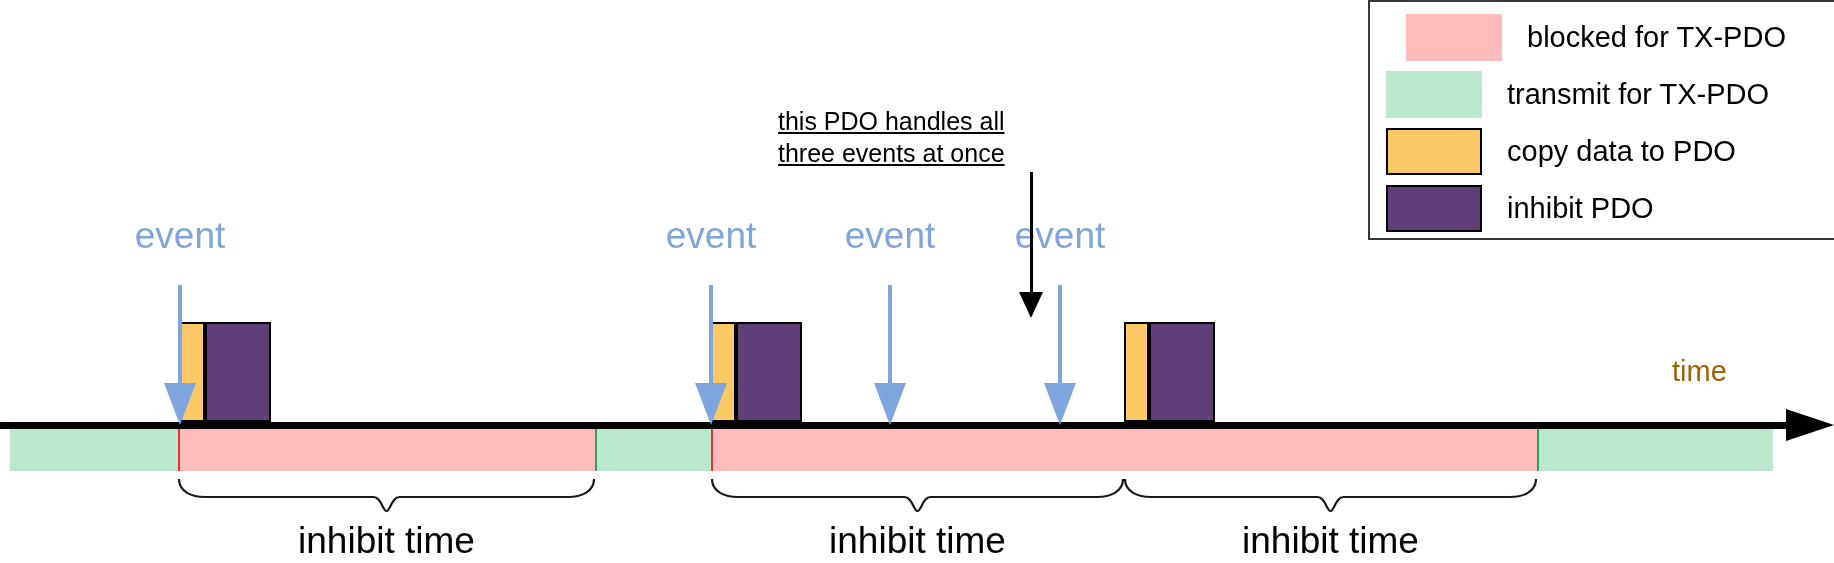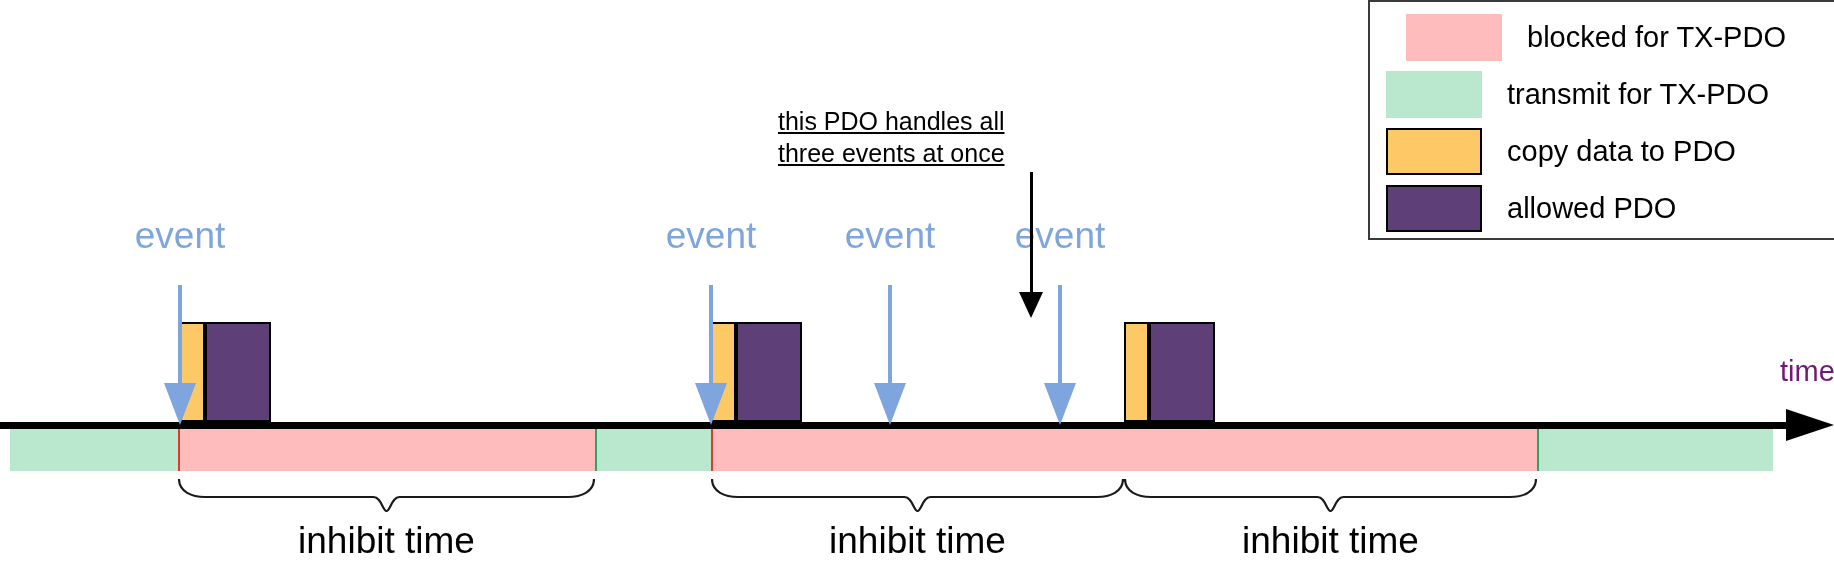--- a/index.html
+++ b/index.html
@@ -5,21 +5,21 @@
   html,body{margin:0;padding:0;background:#ffffff;}
   body{width:1834px;height:563px;position:relative;overflow:hidden;
        font-family:"Liberation Sans","DejaVu Sans",sans-serif;}
   #stage{position:absolute;left:0;top:0;width:1834px;height:563px;}
 
   
   .axis-line{position:absolute;left:0;top:422px;width:1800px;height:7px;background:#000;}
   .axis-arrow{position:absolute;left:1786px;top:409px;width:0;height:0;
               border-top:16px solid transparent;border-bottom:16px solid transparent;
               border-left:48px solid #000;}
-  .time-label{position:absolute;left:1780px;top:355px;font-size:29px;color:#701a75;white-space:nowrap;}
+  .time-label{position:absolute;left:1672px;top:355px;font-size:29px;color:#a16207;white-space:nowrap;}
 
   
   .band{position:absolute;top:429px;height:42px;}
   .band.green{background:#b9e8cf;}
   .band.pink{background:#ffbcbc;}
   .sep{position:absolute;top:429px;width:2px;height:42px;}
   .sep.red{background:#e8352a;}
   .sep.grn{background:#2fa35e;}
 
   
@@ -134,18 +134,18 @@
         <div class="legend-row" style="left: 16px; top: 69px;">
           <div class="swatch nb" style="background: rgb(185, 232, 207);"></div>
           <div class="legend-text">transmit for TX-PDO</div>
         </div>
         <div class="legend-row" style="left: 16px; top: 126px; text-align: center;">
           <div class="swatch b" style="background: rgb(252, 201, 102);"></div>
           <div class="legend-text">copy data to PDO</div>
         </div>
         <div class="legend-row" style="left: 16px; top: 183px;">
           <div class="swatch b" style="background: rgb(95, 63, 119);"></div>
-          <div class="legend-text">allowed PDO</div>
+          <div class="legend-text">inhibit PDO</div>
         </div>
       </div>
   </div>
 
 </div>
 
 </body></html>

